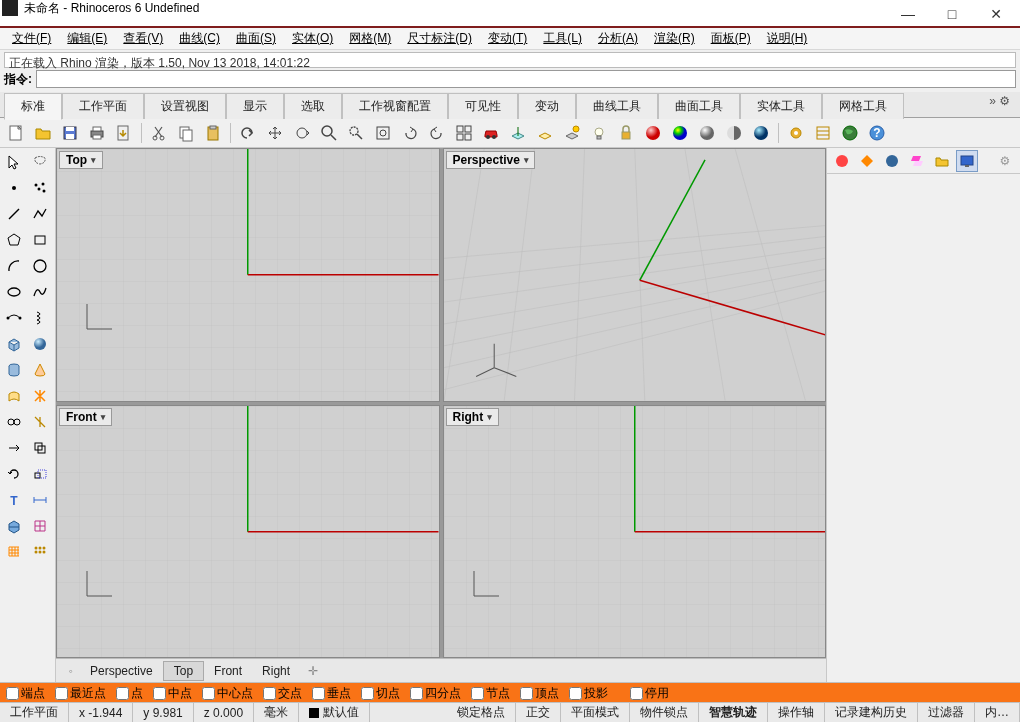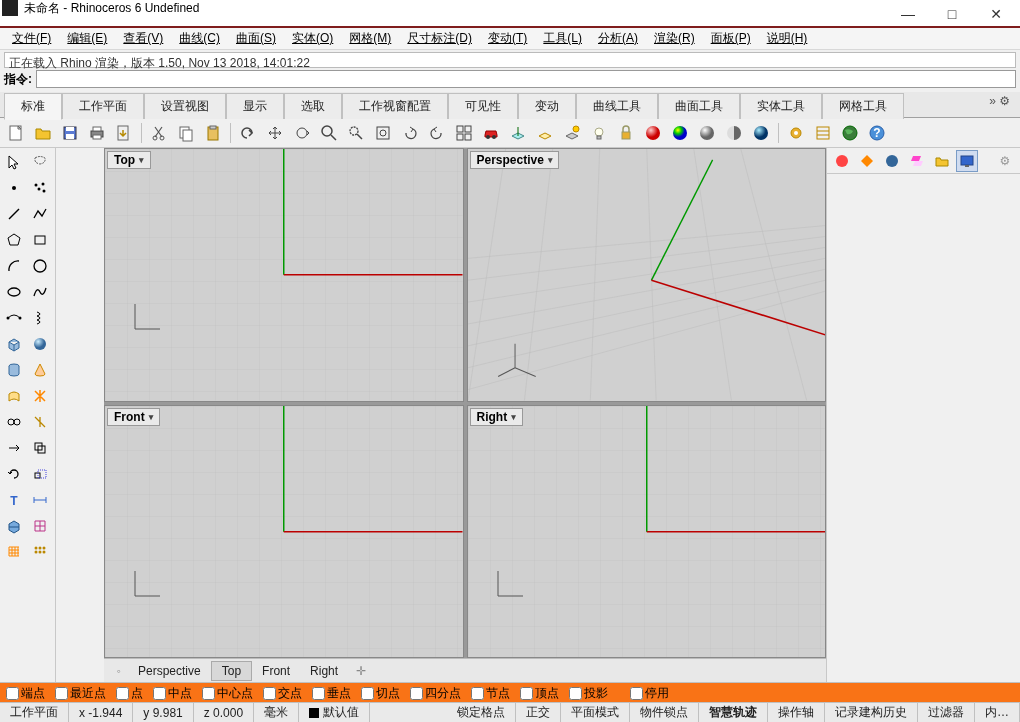--- a/index.html
+++ b/index.html
@@ -18,21 +18,21 @@
 .tabstrip .tab { padding:4px 16px; background:#ececec; border:1px solid #c0c0c0; border-bottom:none; margin-right:0; color:#222; position:relative; top:1px; }
 .tabstrip .tab.active { background:#f5f5f5; border-bottom:1px solid #f5f5f5; }
 .tabstrip .more { margin-left:auto; padding:2px 6px; color:#555; }
 .toolbar { height:30px; background:#f0f0f0; border-bottom:1px solid #c8c8c8; display:flex; align-items:center; padding:0 4px; gap:3px; }
 .tbtn { width:24px; height:24px; display:flex; align-items:center; justify-content:center; border:1px solid transparent; border-radius:2px; }
 .sep { width:1px; height:20px; background:#c0c0c0; margin:0 2px; }
 .main { flex:1; display:flex; overflow:hidden; }
 .leftbar { width:56px; background:#f0f0f0; border-right:1px solid #c8c8c8; display:flex; flex-direction:column; padding:2px; gap:2px; overflow:hidden; }
 .leftbar .row { display:flex; gap:2px; }
 .lbtn { width:24px; height:24px; display:flex; align-items:center; justify-content:center; border:1px solid transparent; border-radius:2px; }
-.viewarea { flex:1; display:flex; flex-direction:column; background:#6d28d9;margin-left:48px; }
+.viewarea { flex:1; display:flex; flex-direction:column; background:#6d28d9; }
 .viewgrid { flex:1; display:grid; grid-template-columns:1fr 1fr; grid-template-rows:1fr 1fr; gap:3px; background:#999; padding:0; }
 .viewport { background:#d0d0d0; position:relative; overflow:hidden; border:1px solid #888; }
 .vplabel { position:absolute; top:2px; left:2px; background:#eaeaea; border:1px solid #999; padding:1px 6px; font-weight:bold; display:flex; align-items:center; gap:4px; z-index:5; }
 .vplabel .dd { font-size:9px; color:#444; }
 .viewtabs { height:24px; background:#e8e8e8; border-top:1px solid #bbb; display:flex; align-items:center; padding:0 6px; gap:0; }
 .viewtabs .dot { width:18px; text-align:center; color:#888; }
 .viewtabs .vtab { padding:2px 10px; color:#222; }
 .viewtabs .vtab.sel { background:#d8d8d8; border:1px solid #aaa; }
 .viewtabs .plus { padding:2px 8px; color:#888; }
 .rightpanel { width:194px; background:#f0f0f0; border-left:1px solid #c8c8c8; display:flex; flex-direction:column; }

